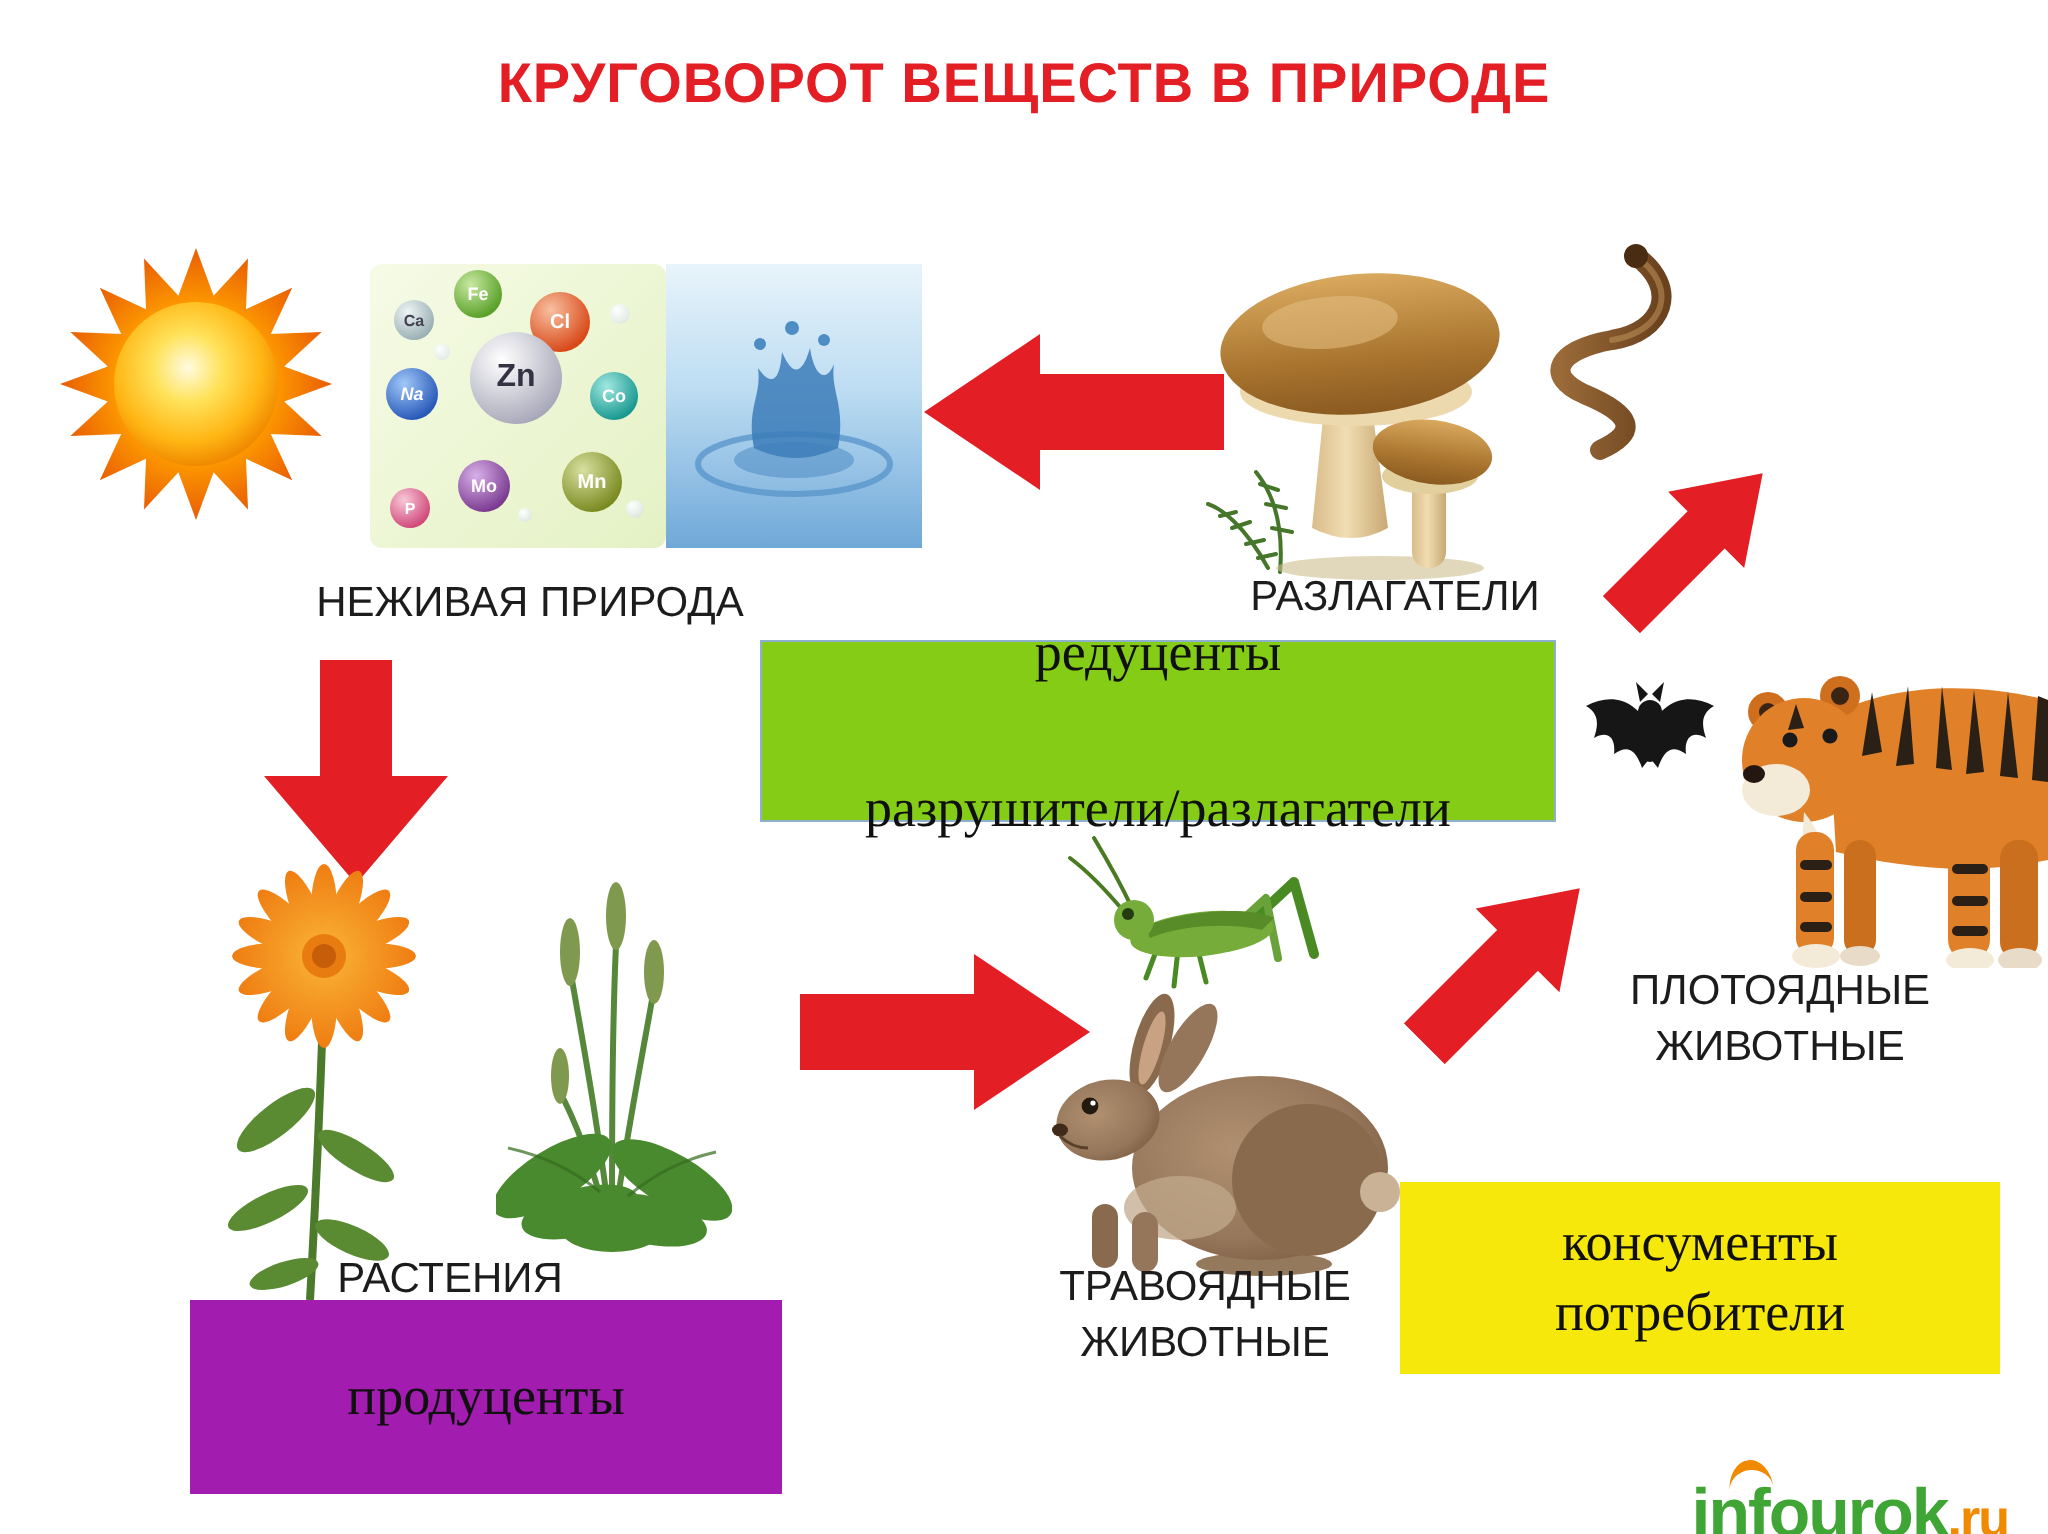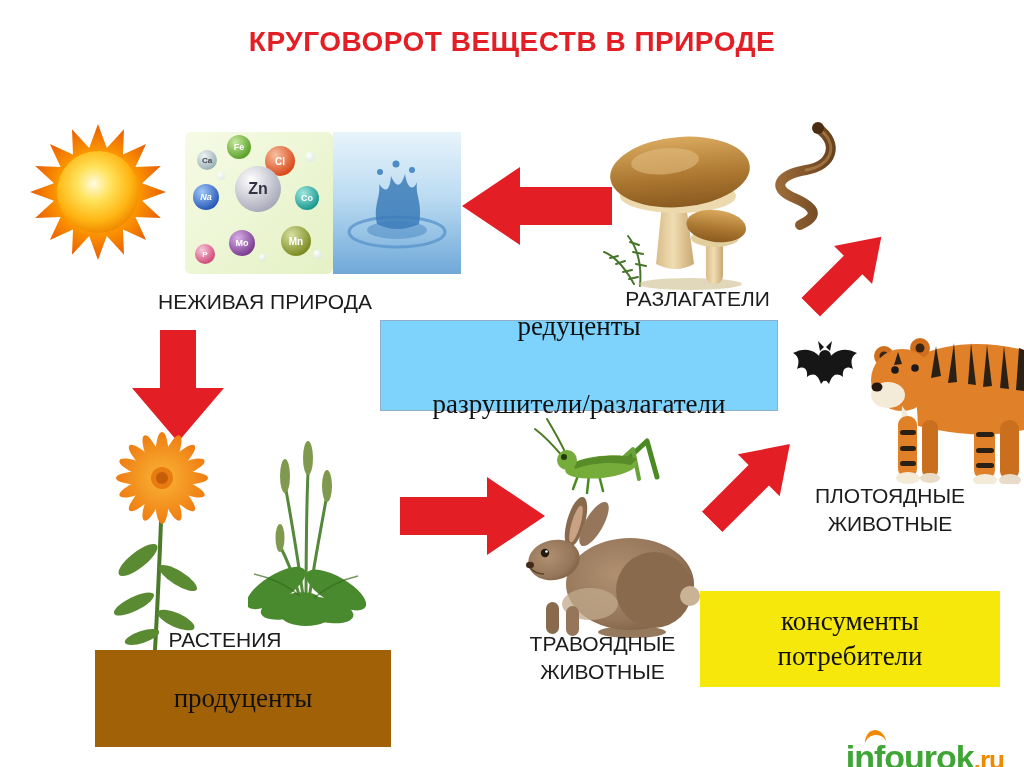--- a/index.html
+++ b/index.html
@@ -67,24 +67,24 @@
   .arrow-right{left:400px;top:477px;width:145px;height:78px;}
   .arrow-diag{display:flex;align-items:center;justify-content:center;}
   .arrow-diag-top{left:796px;top:222px;width:100px;height:100px;}
   .arrow-diag-mid{left:696px;top:430px;width:110px;height:105px;}
   .arrow-diag svg{transform:rotate(-45deg);}
 
   
   .callout{position:absolute;display:flex;flex-direction:column;justify-content:center;
            align-items:center;font-family:"Liberation Serif",serif;font-size:27px;
            color:#101010;line-height:1.3;text-align:center;}
-  .blue-box{left:380px;top:320px;width:396px;height:89px;background:#7dd3fc;
+  .blue-box{left:380px;top:320px;width:396px;height:89px;background:#84cc16;
             border:1px solid #8fb0cc;gap:43px;}
   .yellow-box{left:700px;top:551px;width:300px;height:96px;background:#f6e80a;margin-top:40px;}
-  .green-box{left:95px;top:650px;width:296px;height:97px;background:#a16207;}
+  .green-box{left:95px;top:650px;width:296px;height:97px;background:#a21caf;}
 
   
   .watermark{position:absolute;right:20px;bottom:-10px;font-size:34px;font-weight:bold;
              letter-spacing:-1px;color:#3fa535;}
   .watermark .tld{color:#f08a00;font-size:26px;}
   .wm-cap{position:absolute;right:118px;top:-8px;width:22px;height:10px;
           border-top:5px solid #f08a00;border-radius:50% 50% 0 0/100% 100% 0 0;
           transform:rotate(-6deg);}
 </style>
 </head>

